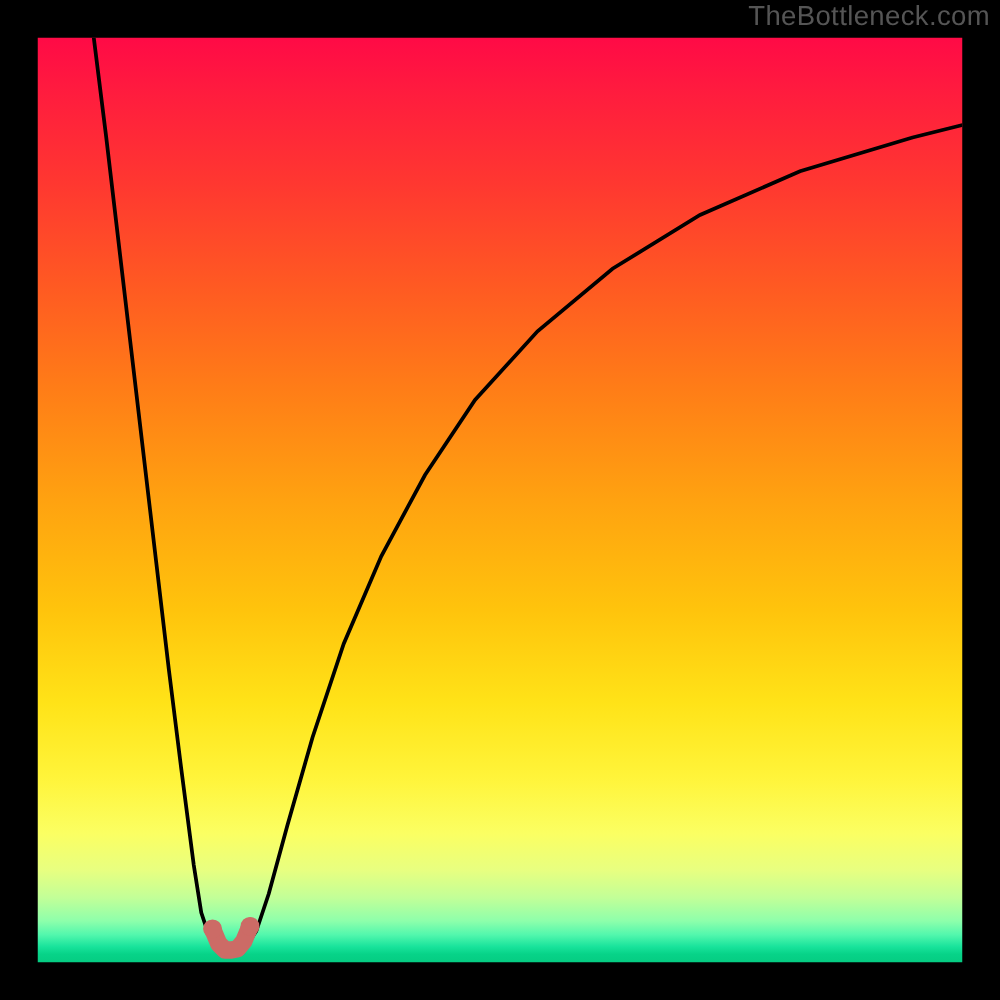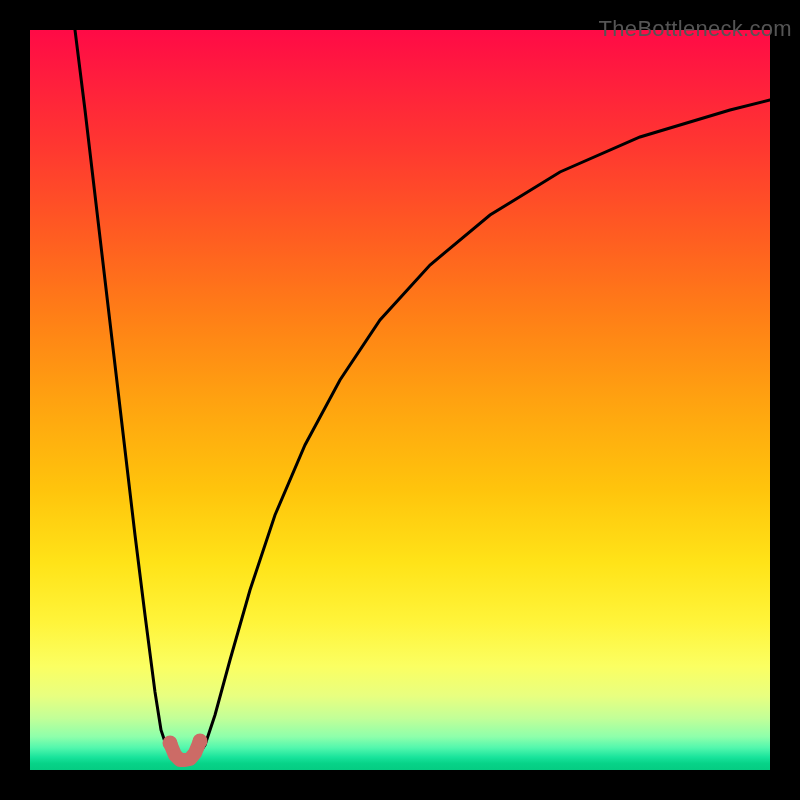--- a/index.html
+++ b/index.html
@@ -44,21 +44,21 @@
       #c2ff98 93%,
       #8effab 95.5%,
       #52f7ad 97%,
       #18e39b 98.3%,
       #07d388 99.1%,
       #05cc82 100%
     );
   }
   .watermark {
     position: absolute;
-    top: 16px;
+    top: 0;
     right: 8px;
     color: #555;
     font-size: 22px;
     font-weight: 500;
     letter-spacing: 0.3px;
     user-select: none;
   }
   svg.curve {
     position: absolute;
     inset: 0;

